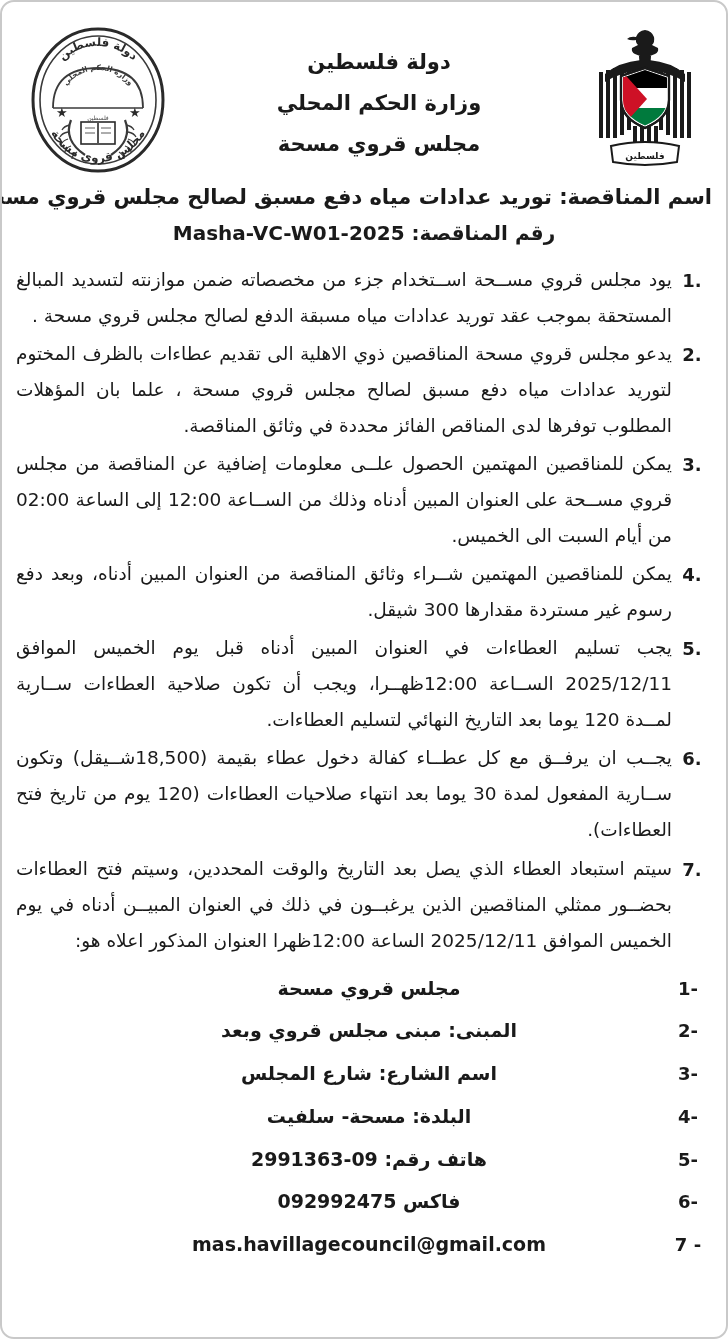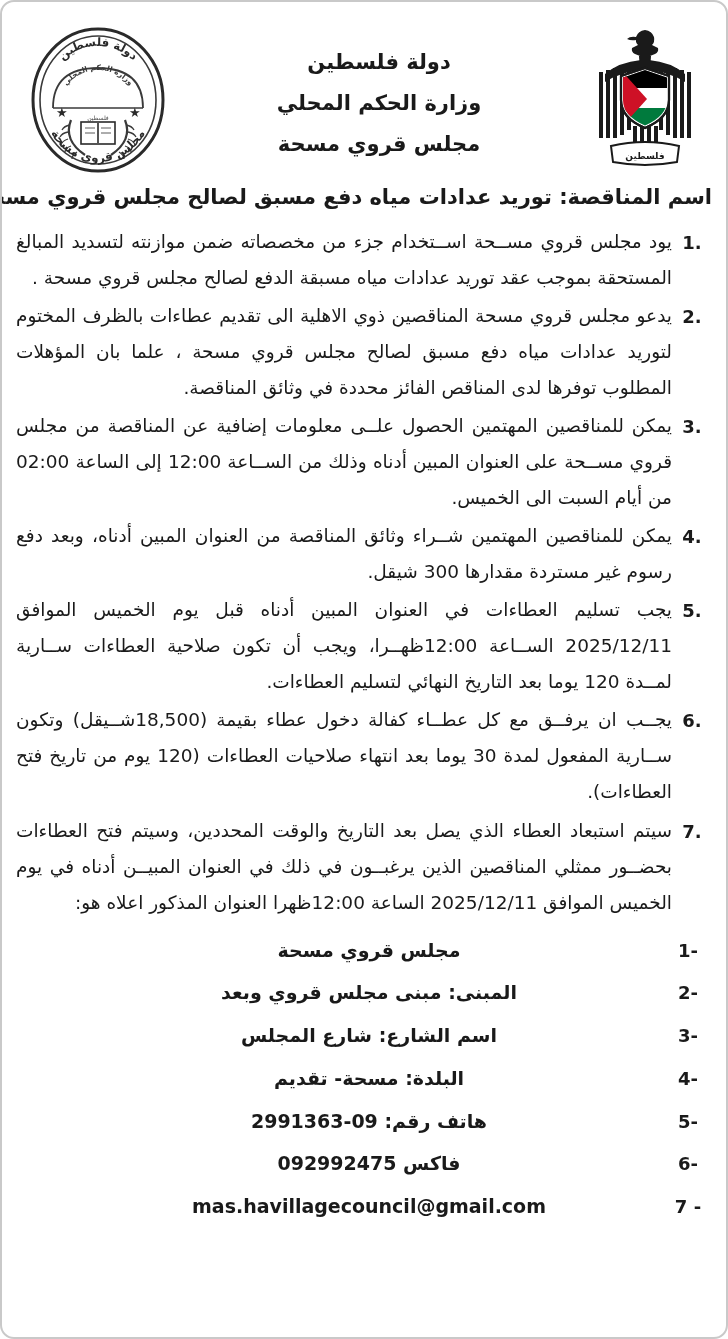--- a/index.html
+++ b/index.html
@@ -266,20 +266,24 @@
         </g>
 
         <path d="M22 120 Q56 112 90 120 L88 136 Q56 142 24 136 Z" fill="#ffffff" stroke="#1a1a1a" stroke-width="2"></path>
         <text x="56" y="133" font-size="9" font-weight="bold" text-anchor="middle" fill="#1a1a1a" font-family="'DejaVu Sans', sans-serif">فلسطين</text>
       </svg>
     </div>
   </div>
 
   <div class="tender-title-block">
     <div class="tender-name">اسم المناقصة: توريد عدادات مياه دفع مسبق لصالح مجلس قروي مسحة</div>
+    <div class="tender-number">
+      <span>رقم المناقصة:</span>
+      <span class="code">Masha-VC-W01-2025</span>
+    </div>
   </div>
 
   <div class="clauses">
 
     <div class="clause">
       <div class="clause-num">1.</div>
       <div class="clause-text">يود مجلس قروي مســحة اســتخدام جزء من مخصصاته ضمن موازنته لتسديد المبالغ المستحقة بموجب عقد توريد عدادات مياه مسبقة الدفع لصالح مجلس قروي مسحة .</div>
     </div>
 
     <div class="clause">
@@ -325,21 +329,21 @@
       <div class="contact-value">المبنى: مبنى مجلس قروي وبعد</div>
     </div>
 
     <div class="contact-row">
       <div class="contact-num">3-</div>
       <div class="contact-value">اسم الشارع: شارع المجلس</div>
     </div>
 
     <div class="contact-row">
       <div class="contact-num">4-</div>
-      <div class="contact-value">البلدة: مسحة-  تقديم</div>
+      <div class="contact-value">البلدة: مسحة-  سلفيت</div>
     </div>
 
     <div class="contact-row">
       <div class="contact-num">5-</div>
       <div class="contact-value">هاتف رقم: 09-2991363</div>
     </div>
 
     <div class="contact-row">
       <div class="contact-num">6-</div>
       <div class="contact-value">فاكس 092992475</div>

